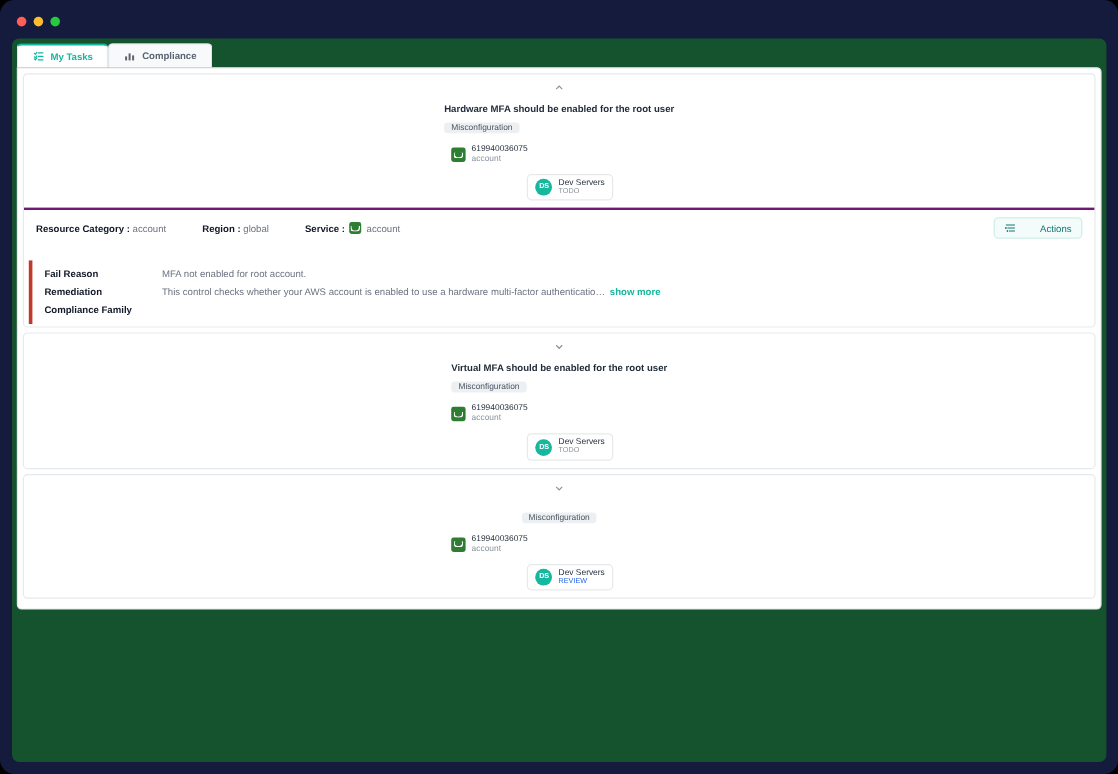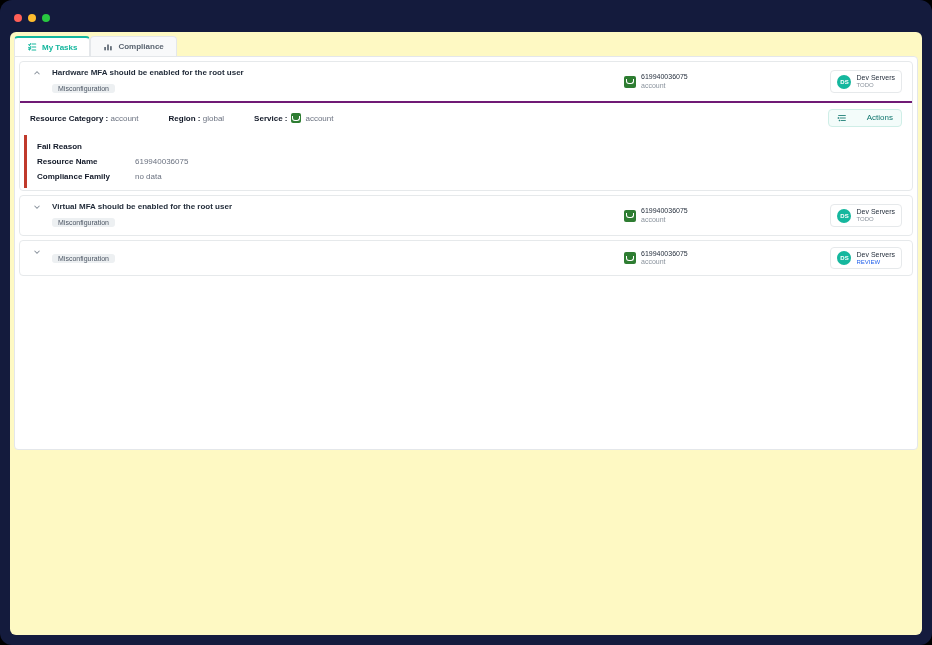--- a/index.html
+++ b/index.html
@@ -6,21 +6,21 @@
   html, body { width: 932px; height: 645px; font-family: -apple-system, BlinkMacSystemFont, "Segoe UI", Arial, sans-serif; background: #000; }
   .frame {
     position: absolute; top:0; left:0; width:932px; height:645px;
     background: #141b3d; border-radius: 12px; overflow: hidden;
   }
   .mac-dots { position:absolute; top:14px; left:14px; display:flex; gap:6px;}
   .mac-dots span { width:8px; height:8px; border-radius:50%; display:block;}
   .dot-r{background:#ff5f57;} .dot-y{background:#febc2e;} .dot-g{background:#28c840;}
   .surface {
     position:absolute; left:10px; right:10px; top:32px; bottom:10px;
-    background: #fef9c3; border-radius:6px; padding:4px; overflow:hidden;
+    background: #14532d; border-radius:6px; padding:4px; overflow:hidden;
   }
   .tabs { display:flex; align-items:flex-end; height:20px; }
   .tab {
     display:flex; align-items:center; gap:5px;
     padding:0 12px; height:20px; font-size:8px; font-weight:600;
     color:#5a6470; border:1px solid #e4e7ea; border-bottom:none;
     border-top-left-radius:4px; border-top-right-radius:4px;
     background:#f8f9fa; cursor:pointer;
   }
   .tab.active { background:#fff; color:#15b79e; border-top:2px solid #15b79e; }
@@ -28,21 +28,21 @@
   .content {
     background:#fff; border:1px solid #e4e7ea; border-radius:0 4px 4px 4px;
     min-height:394px; padding:4px;
   }
 
   .card {
     border:1px solid #e6e9eb; border-radius:4px; margin-bottom:4px;
     background:#fff;
   }
   .row {
-    display:flex; padding:6px 10px; gap:8px;
+    display:flex; align-items:center; padding:6px 10px; gap:8px;flex-direction:column;
   }
   .chev { width:14px; display:flex; justify-content:center; color:#8a939d; cursor:pointer;}
   .title-col { flex:1; min-width:0;}
   .task-title { font-size:8px; font-weight:700; color:#1f2937;}
   .chip {
     display:inline-block; background:#edf0f2; color:#4b5563;
     font-size:7px; padding:1px 6px; border-radius:3px; margin-top:2px;
   }
   .acct-col { display:flex; align-items:center; gap:5px; width:180px;}
   .aws-ico {
@@ -69,27 +69,27 @@
     border-top:2px solid #701a75;
     display:flex; align-items:center; padding:6px 10px; gap:30px;
     font-size:8px; color:#374151;
   }
   .detail-bar .kv .k{ color:#111827; font-weight:600;}
   .detail-bar .kv .v{ color:#6b7280; }
   .svc-inline{display:inline-flex;align-items:flex-end;gap:4px;}
   .svc-inline .aws-ico{width:10px;height:10px;}
   .actions-btn{
     margin-left:auto;
-    display:flex;align-items:flex-start;gap:20px;
+    display:flex;align-items:center;gap:20px;
     border:1px solid #cfeee7;color:#0f766e;background:#f3fcfa;
     font-size:8px;padding:3px 8px;border-radius:4px;cursor:pointer;
   }
 
   .reason-block{
-    margin:2px 4px 2px 4px; border-left:3px solid #c0392b;
+    margin:12px 4px 2px 4px; border-left:3px solid #c0392b;
     background:#fff; padding:4px 8px 4px 10px;
   }
   .reason-row{display:flex;gap:18px;font-size:8px;padding:3px 0;}
   .reason-row .rk{width:80px;color:#111827;font-weight:600;}
   .reason-row .rv{color:#6b7280;flex:1;}
   .show-more{color:#15b79e;font-weight:600;cursor:pointer;margin-left:4px;}
 
   svg{display:block;}
 </style>
 </head>
@@ -175,28 +175,28 @@
                 <circle cx="3" cy="12" r="1" fill="#0f766e"></circle>
                 <circle cx="6" cy="18" r="1" fill="#0f766e"></circle>
               </svg>
             <span>Actions</span>
           </button>
         </div>
 
         <div class="reason-block">
           <div class="reason-row">
               <div class="rk">Fail Reason</div>
+              <div class="rv">MFA not enabled for root account.</div>
             </div>
           <div class="reason-row">
-              <div class="rk">Resource Name</div>
-              <div class="rv">619940036075</div>
+              <div class="rk">Remediation</div>
+              <div class="rv"><span>This control checks whether your AWS account is enabled to use a hardware multi-factor authenticatio…</span><span class="show-more">show more</span></div>
             </div>
           <div class="reason-row">
               <div class="rk">Compliance Family</div>
-              <div class="rv">no data</div>
             </div>
         </div>
       </div>
 
       <div class="card">
         <div class="row">
           <div class="chev">
             <svg width="10" height="10" viewBox="0 0 24 24" fill="none" stroke="currentColor" stroke-width="2.5">
                 <polyline points="6 9 12 15 18 9"></polyline>
               </svg>

